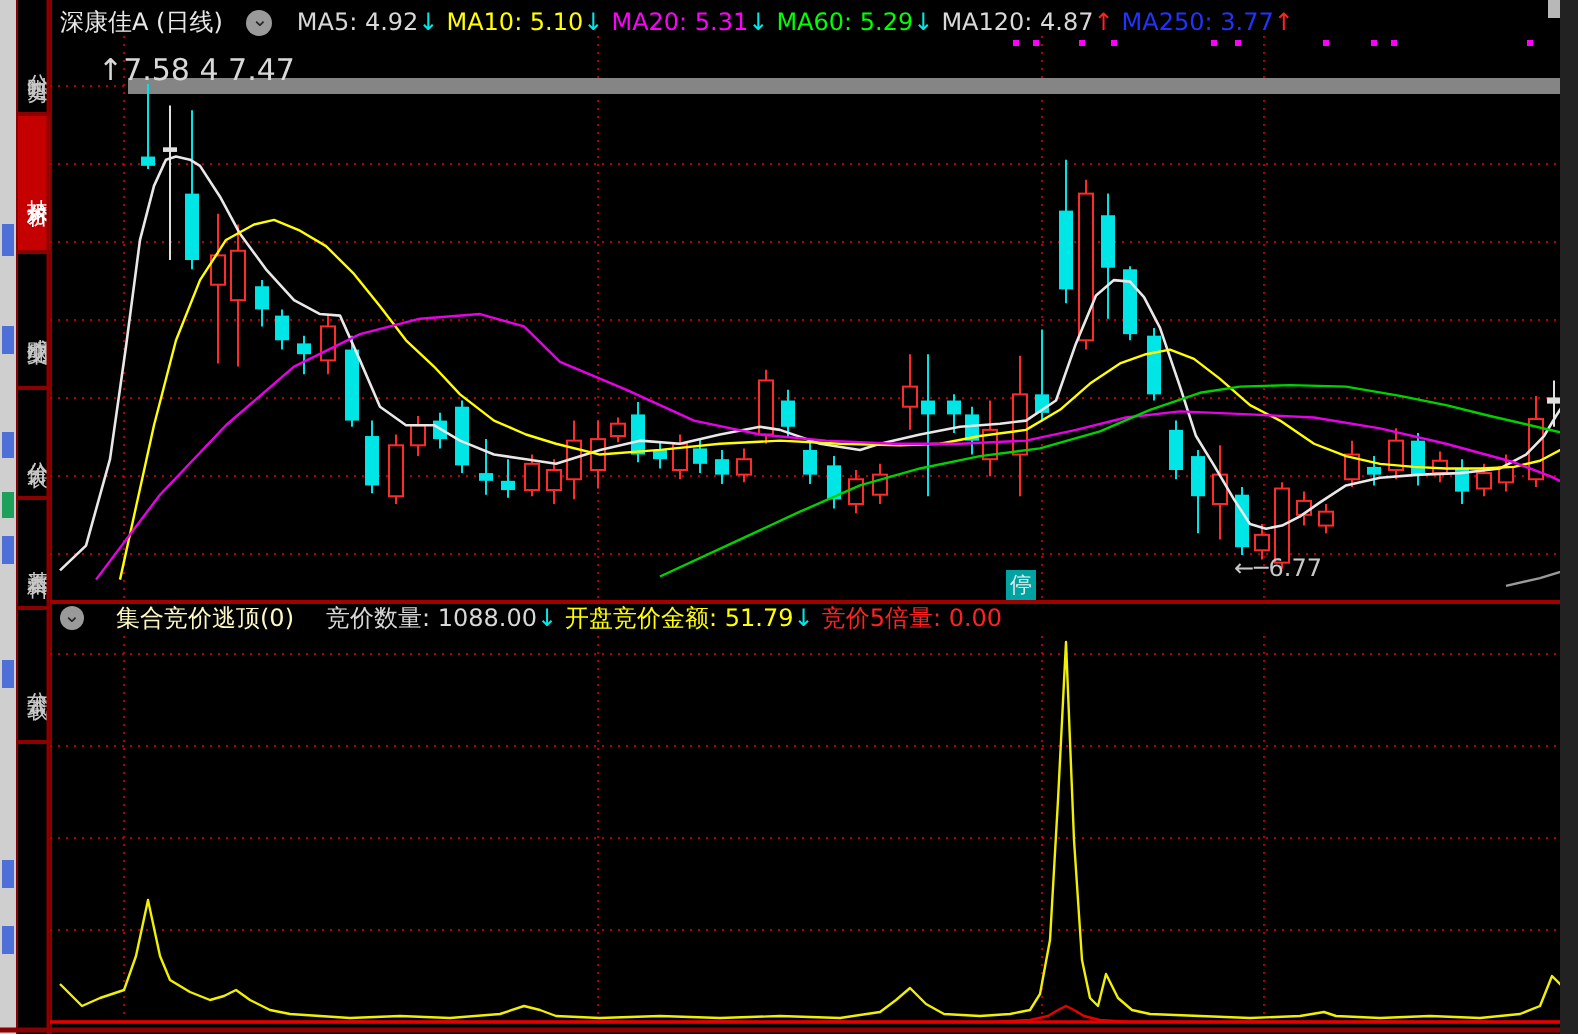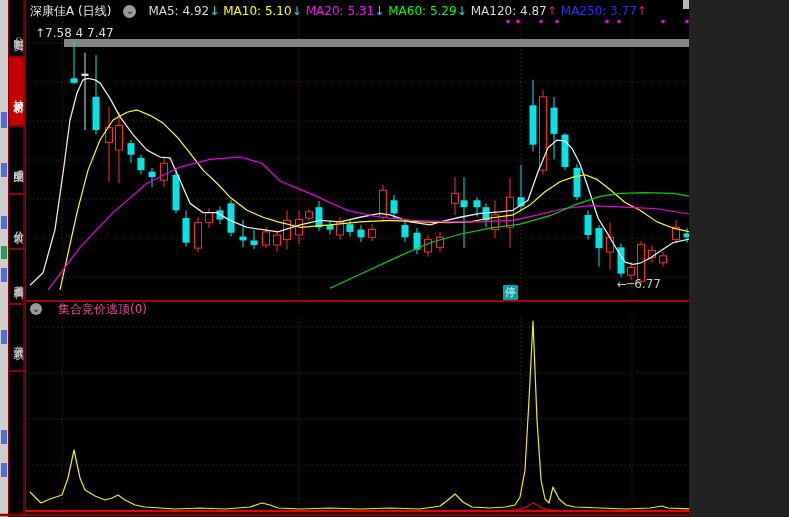--- a/index.html
+++ b/index.html
@@ -1,34 +1,34 @@
 <!DOCTYPE html>
 <html><head>
 <meta charset="utf-8">
 <style>
   html,body{margin:0;padding:0;background:#222;}
-  #app{position:relative;width:689px;height:517px;background:#000;overflow:hidden;
+  #app{position:relative;width:780px;height:517px;background:#000;overflow:hidden;
        font-family:"DejaVu Sans",sans-serif;}
   #edge-strip{position:absolute;left:0;top:0;width:8px;height:517px;background:#cfcfcf;}
   .edge-seg{position:absolute;left:1px;width:6px;}
   #sidebar{position:absolute;left:8px;top:0;width:16px;height:517px;background:#000;
            border-left:1px solid #8b0000;border-right:1px solid #8b0000;box-sizing:content-box;}
   .side-tab{width:16px;text-align:center;color:#c8c8c8;font-size:11px;line-height:13px;
             border-bottom:2px solid #8b0000;padding-top:3px;cursor:pointer;
             writing-mode:vertical-rl;text-orientation:upright;letter-spacing:1px;box-sizing:border-box;}
   .side-tab.active{background:#c40000;color:#fff;}
   #chart-svg{position:absolute;left:0;top:0;z-index:1;}
   #top-header{position:absolute;left:30px;top:2px;height:18px;z-index:3;display:flex;
               align-items:center;gap:12px;font-size:12px;white-space:nowrap;}
   .dd-icon{display:inline-block;width:13px;height:13px;border-radius:50%;background:#9a9a9a;
            color:#222;font-size:10px;line-height:12px;text-align:center;cursor:pointer;}
   .ma-item{display:inline-flex;align-items:center;gap:1px;}
   .arr-d{color:#00e8e8;} .arr-u{color:#ff2222;}
   #title{color:#e8e8e8;}
-  #high-note{position:absolute;left:35px;top:26px;z-index:3;color:#d8d8d8;font-size:12px;}
+  #high-note{position:absolute;left:49px;top:26px;z-index:3;color:#d8d8d8;font-size:15px;}
   #low-note{position:absolute;left:617px;top:277px;z-index:3;color:#c8c8c8;font-size:12px;}
   #stop-badge{position:absolute;left:503px;top:285px;width:15px;height:15px;z-index:3;
               background:#00a2a2;color:#f2f2f2;font-size:11px;line-height:15px;text-align:center;}
   #indicator-header{position:absolute;left:30px;top:301px;height:16px;z-index:3;display:flex;
                     align-items:center;gap:16px;font-size:12px;white-space:nowrap;}
   #corner-sliver{position:absolute;right:0;top:0;width:6px;height:9px;background:#b8b8b8;z-index:2;}
 </style>
 </head>
 <body>
 
@@ -233,15 +233,16 @@
     <span class="dd-icon">⌄</span>
     <span id="ma-row"><span class="ma-item" style="color: rgb(216, 216, 216);">MA5: 4.92</span><span class="arr-d" style="margin-right: 4px;">↓</span><span class="ma-item" style="color: rgb(255, 255, 0);">MA10: 5.10</span><span class="arr-d" style="margin-right: 4px;">↓</span><span class="ma-item" style="color: rgb(255, 0, 255);">MA20: 5.31</span><span class="arr-d" style="margin-right: 4px;">↓</span><span class="ma-item" style="color: rgb(0, 255, 0);">MA60: 5.29</span><span class="arr-d" style="margin-right: 4px;">↓</span><span class="ma-item" style="color: rgb(216, 216, 216);">MA120: 4.87</span><span class="arr-u" style="margin-right: 4px;">↑</span><span class="ma-item" style="color: rgb(34, 51, 255);">MA250: 3.77</span><span class="arr-u" style="margin-right: 4px;">↑</span></span>
   </div>
 
   <div id="high-note">↑7.58 4 7.47</div>
   <div id="low-note">←─6.77</div>
   <div id="stop-badge">停</div>
 
   <div id="indicator-header">
     <span class="dd-icon" style="width:12px;height:12px;line-height:11px;">⌄</span>
-    <span id="ind-name" style="color:#ec4899;">集合竞价逃顶(0)</span>
+    <span id="ind-name" style="color:#fef9c3;">集合竞价逃顶(0)</span>
+    <span id="ind-fields"><span class="ma-item" style="color: rgb(216, 216, 216);">竞价数量: 1088.00</span><span class="arr-d" style="margin-right: 4px;">↓</span><span class="ma-item" style="color: rgb(255, 255, 0);">开盘竞价金额: 51.79</span><span class="arr-d" style="margin-right: 4px;">↓</span><span class="ma-item" style="color: rgb(255, 34, 34);">竞价5倍量: 0.00</span></span>
   </div>
 </div>
 
 </body></html>

